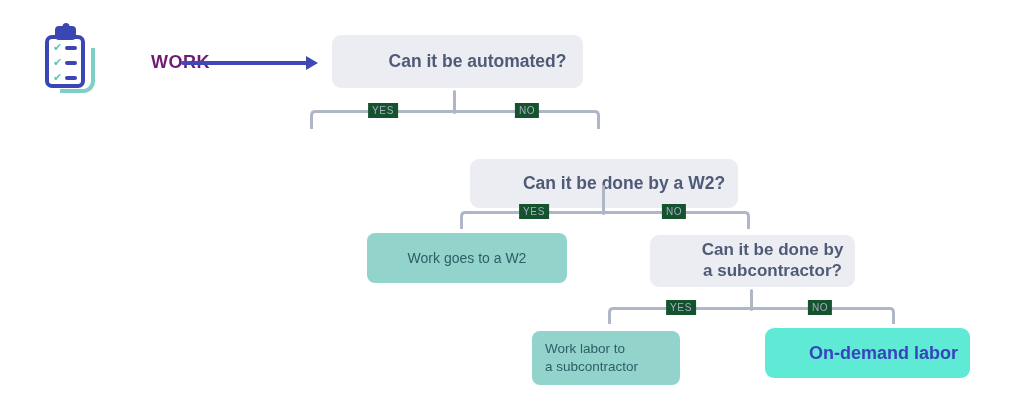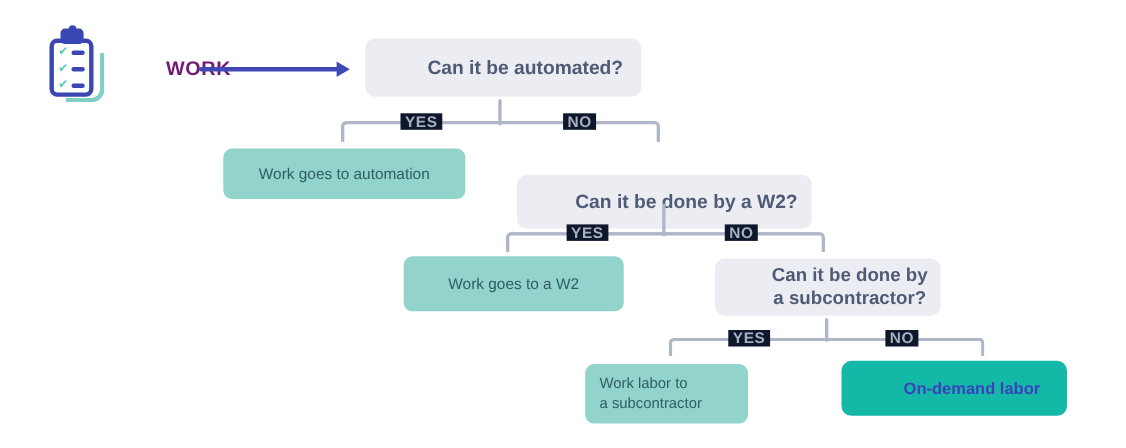--- a/index.html
+++ b/index.html
@@ -61,35 +61,35 @@
     color: #2F5D66; font-size: 14px;
     display: flex; align-items: center; justify-content: center; text-align: center;
     line-height: 1.3; white-space: pre-line;
   }
   #r1 { left: 203px; top: 135px; width: 220px; height: 46px; }
   #r2 { left: 367px; top: 233px; width: 200px; height: 50px; }
   #r3 { left: 532px; top: 331px; width: 148px; height: 54px;
         justify-content: flex-start; text-align: left; padding-left: 13px; font-size: 13.5px; }
 
   .outcome-alt {
-    position: absolute; background: #14b8a6; border-radius: 9px;
-    color: #3A42BE; font-weight: bold; font-size: 15px;
+    position: absolute; background: #5eead4; border-radius: 9px;
+    color: #3A42BE; font-weight: bold; font-size: 18px;
     display: flex; align-items: center; justify-content: center; padding-left: 32px;
   }
   #r4 { left: 765px; top: 328px; width: 205px; height: 50px; }
 
   
   .stub { position: absolute; width: 3px; background: #AFB6C7; border-radius: 2px; }
   .seg  { position: absolute; }
   .seg-left  { border-top: 3px solid #AFB6C7; border-left: 3px solid #AFB6C7;  border-top-left-radius: 5px; }
   .seg-right { border-top: 3px solid #AFB6C7; border-right: 3px solid #AFB6C7; border-top-right-radius: 5px; }
   .branch-label {
     position: absolute; transform: translateX(-50%);
-    background: #0f172a; padding: 0 4px;
-    font-size: 14px; font-weight: bold; color: #A8AFC2; letter-spacing: 0.6px;
+    background: #14532d; padding: 0 4px;
+    font-size: 10px; font-weight: normal; color: #A8AFC2; letter-spacing: 0.6px;
     line-height: 15px; z-index: 3;
   }
 
   
   #c1-stub { left: 453px; top: 90px;  height: 24px; }
   #c1-l { left: 310px; top: 110px; width: 145px; height: 19px; }
   #c1-r { left: 455px; top: 110px; width: 145px; height: 19px; }
   #c1-yes { left: 383px; top: 103px; }
   #c1-no  { left: 527px; top: 103px; }
 
@@ -132,21 +132,20 @@
   </div>
   <div class="work-label">WORK</div>
   <span class="arrow-line"></span>
   <span class="arrow-head"></span>
 
   <div class="question" id="d1">Can it be automated?</div>
   <div class="question" id="d2">Can it be done by a W2?</div>
   <div class="question" id="d3">Can it be done by
 a subcontractor?</div>
 
-  <div class="outcome-teal" id="r1">Work goes to automation</div>
   <div class="outcome-teal" id="r2">Work goes to a W2</div>
   <div class="outcome-teal" id="r3">Work labor to
 a subcontractor</div>
   <div class="outcome-alt" id="r4">On-demand labor</div>
 
   <span class="stub" id="c1-stub"></span>
   <span class="seg seg-left" id="c1-l"></span>
   <span class="seg seg-right" id="c1-r"></span>
   <span class="branch-label" id="c1-yes">YES</span>
   <span class="branch-label" id="c1-no">NO</span>

